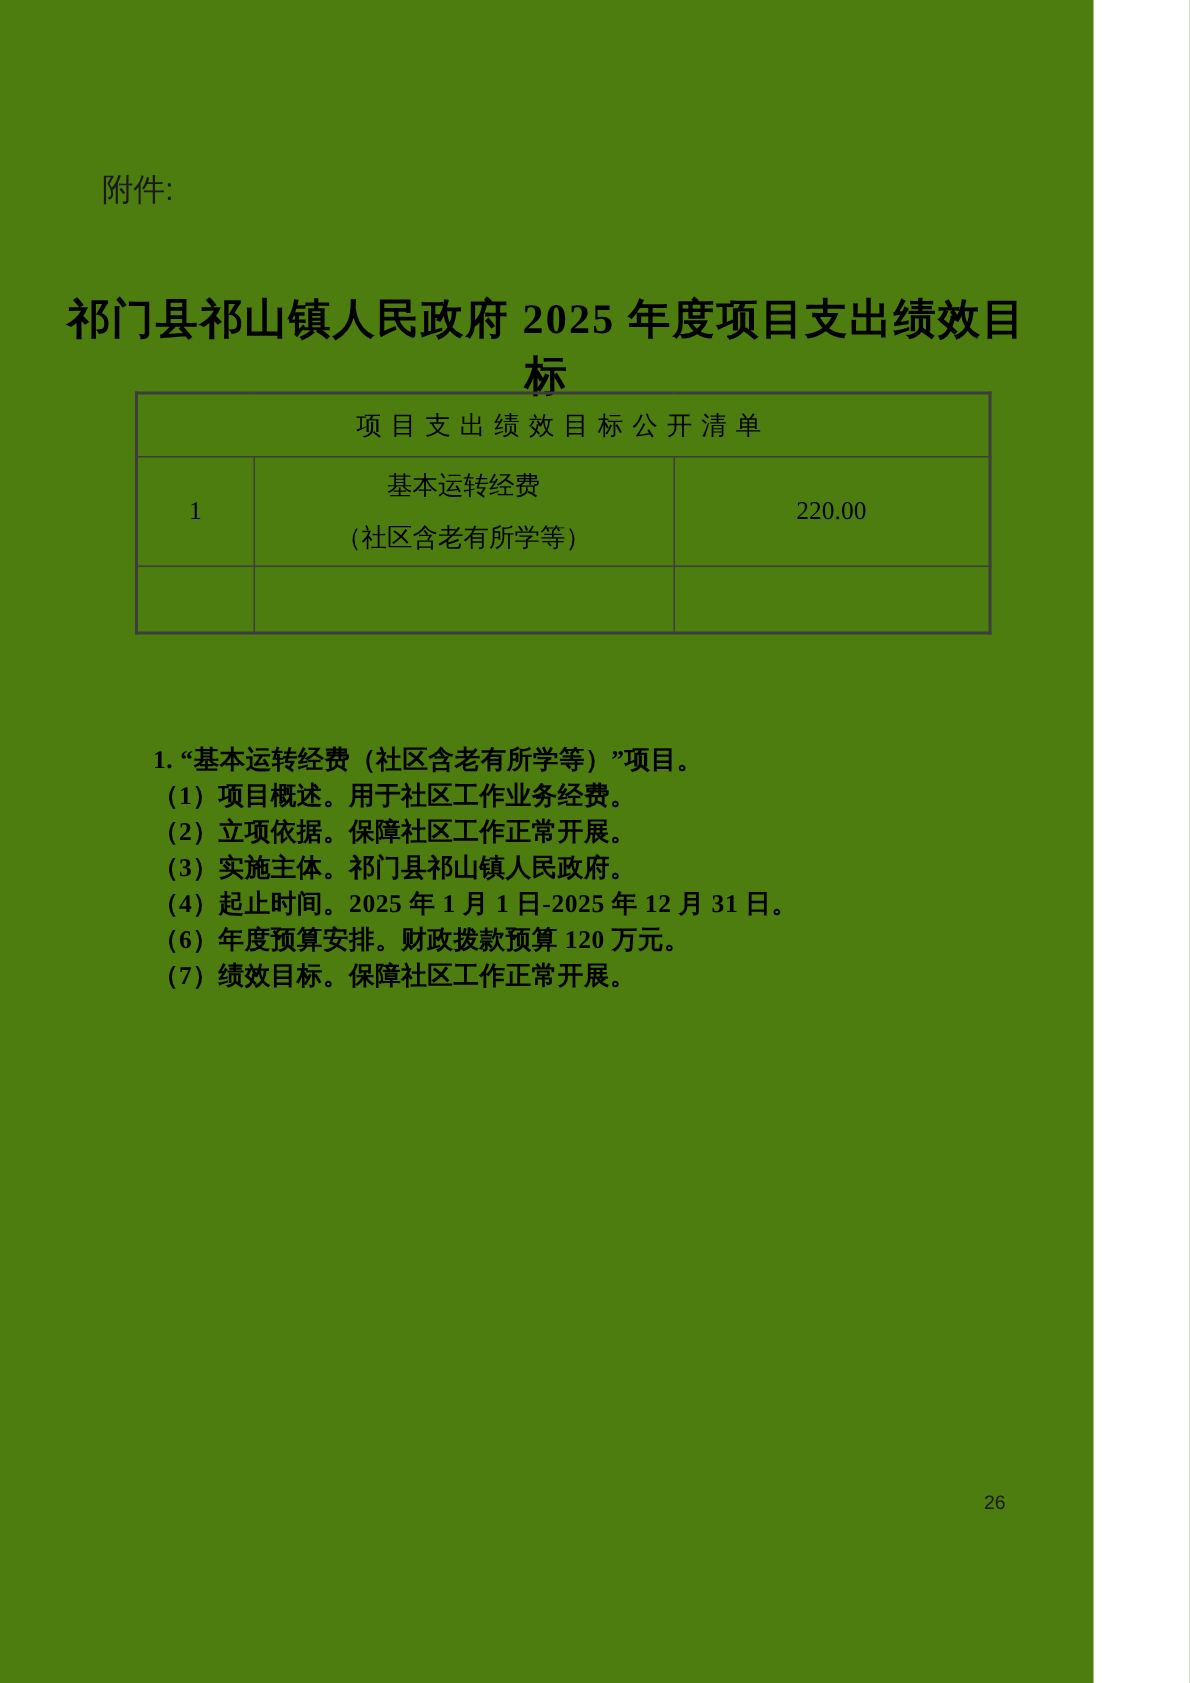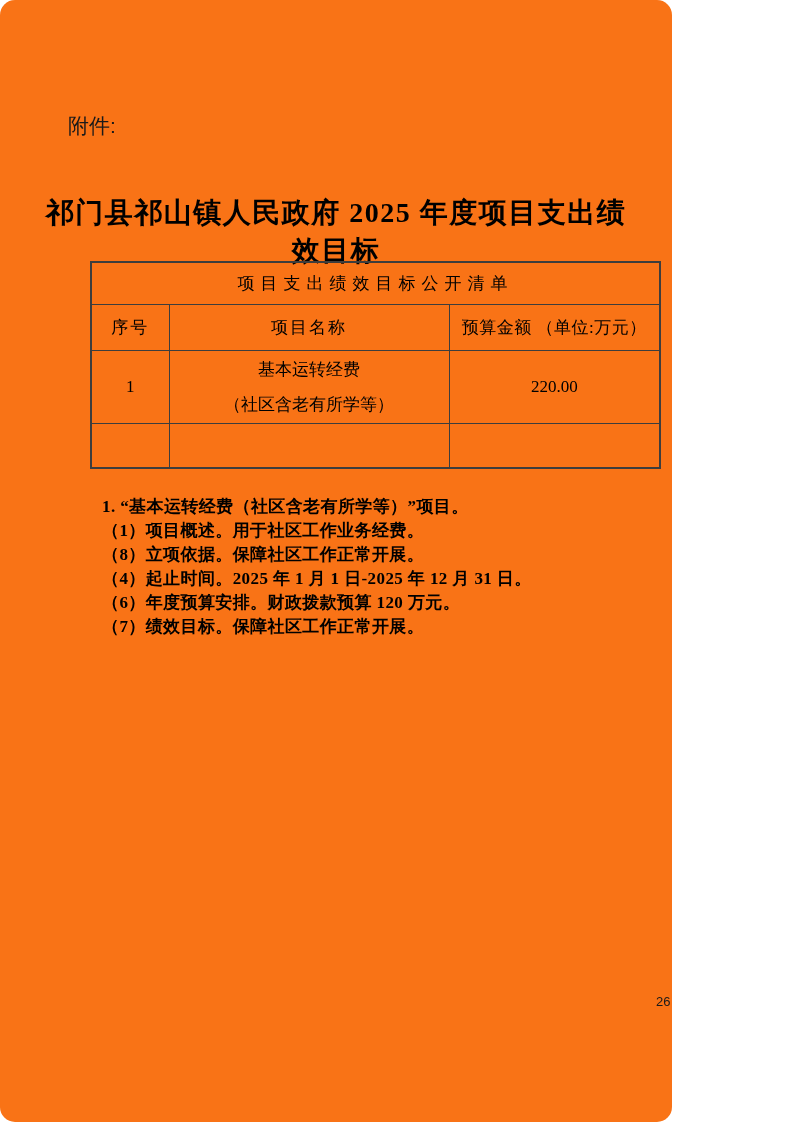--- a/index.html
+++ b/index.html
@@ -2,27 +2,26 @@
 <html><head>
 <meta charset="utf-8">
 <style>
   html, body {
     margin: 0;
     padding: 0;
     background: #ffffff;
   }
   .page {
     position: relative;
-    width: 672px;
+    width: 729px;
     height: 1122px;
-    background: #f97316;
+    background: #4d7c0f;
     color: #000000;
     font-family: "Liberation Serif", "DejaVu Serif", serif;
     overflow: hidden;
-    border-radius: 15px;
   }
   .attachment {
     position: absolute;
     left: 68px;
     top: 112px;
     font-family: "Liberation Sans", "DejaVu Sans", sans-serif;
     font-size: 21px;
     color: #1a1a1a;
   }
   .doc-title {
@@ -106,45 +105,41 @@
   <table class="perf-table">
     <colgroup>
       <col class="col-seq">
       <col class="col-name">
       <col class="col-budget">
     </colgroup>
     <tbody>
       <tr class="caption-row">
         <td colspan="3">项目支出绩效目标公开清单</td>
       </tr>
-      <tr class="header-row">
-        <td class="hd-seq">序号</td>
-        <td class="hd-name">项目名称</td>
-        <td class="hd-budget">预算金额 （单位:万元）</td>
-      </tr>
       <tr class="data-row">
         <td>1</td>
         <td class="name-cell">
           <div>基本运转经费</div>
           <div>（社区含老有所学等）</div>
         </td>
         <td>220.00</td>
       </tr>
       <tr class="empty-row">
         <td></td>
         <td></td>
         <td></td>
       </tr>
     </tbody>
   </table>
 
   <div class="body-text">
     <p>1. “基本运转经费（社区含老有所学等）”项目。</p>
     <p>（1）项目概述。用于社区工作业务经费。</p>
-    <p>（8）立项依据。保障社区工作正常开展。</p>
+    <p>（2）立项依据。保障社区工作正常开展。</p>
+    <p>（3）实施主体。祁门县祁山镇人民政府。</p>
     <p>（4）起止时间。2025 年 1 月 1 日-2025 年 12 月 31 日。</p>
     <p>（6）年度预算安排。财政拨款预算 120 万元。</p>
     <p>（7）绩效目标。保障社区工作正常开展。</p>
   </div>
 
   <div class="page-number">26</div>
 
 </div>
 
 </body></html>

